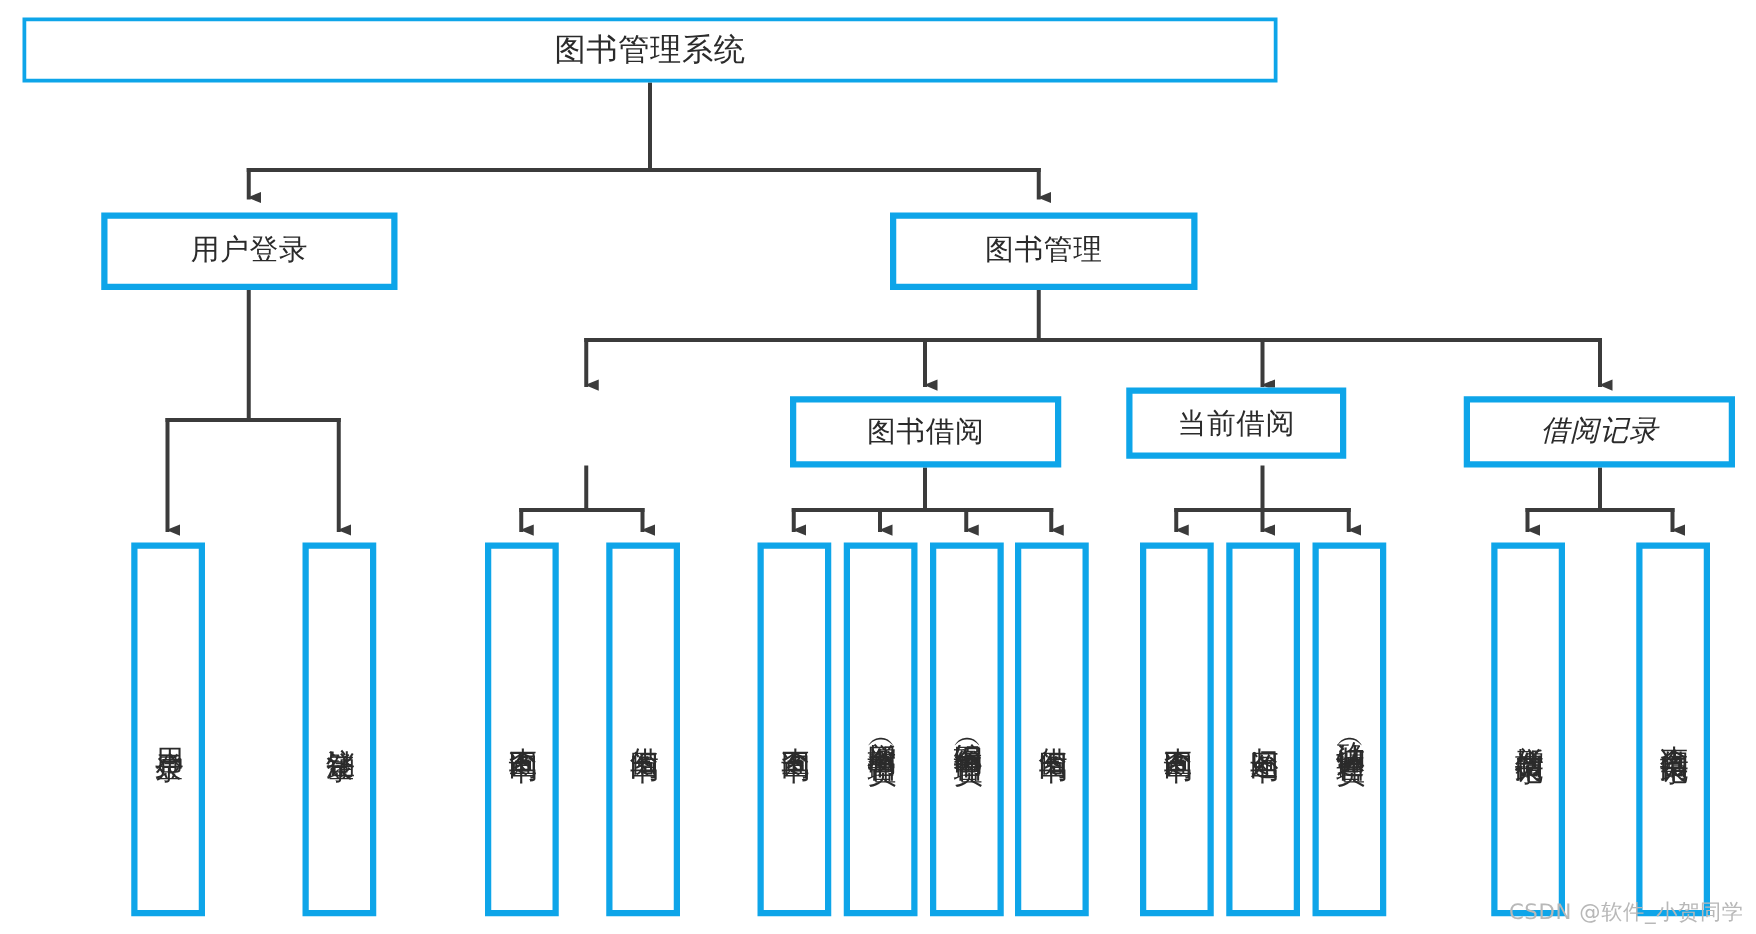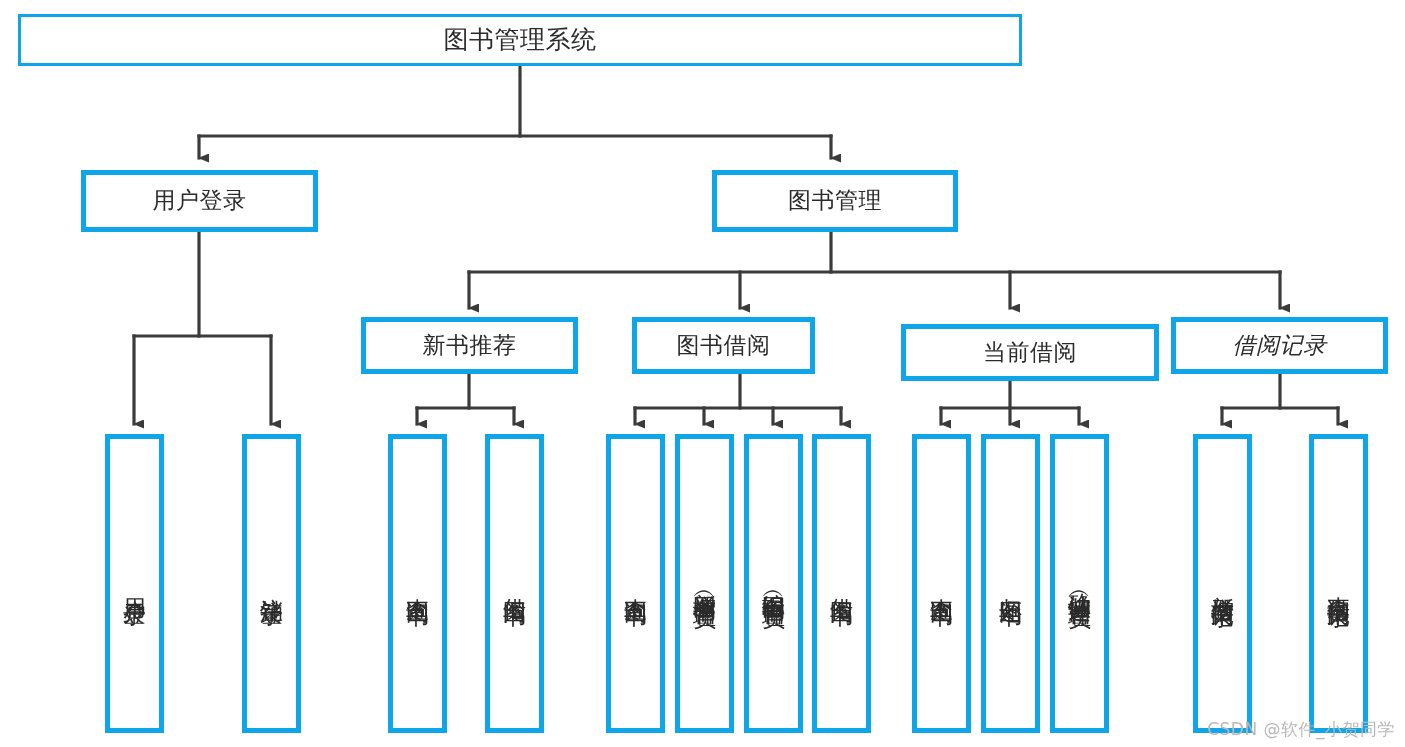--- a/index.html
+++ b/index.html
@@ -140,29 +140,26 @@
   </div>
 
   <div class="node horizontal" style="left:81px; top:170px; width:237px; height:62px;">
     <span class="node-label">用户登录</span>
   </div>
 
   <div class="node horizontal" style="left:712px; top:170px; width:246px; height:62px;">
     <span class="node-label">图书管理</span>
   </div>
 
-  <div class="node horizontal" style="left:361px; top:317px; width:217px; height:57px;">
-    <span class="node-label">新书推荐</span>
-  </div>
-
-  <div class="node horizontal" style="left:632px; top:317px; width:183px; height:57px;font-family:Liberation Serif, serif;">
+
+  <div class="node horizontal" style="left:632px; top:317px; width:217px; height:57px;font-family:Liberation Serif, serif;">
     <span class="node-label">图书借阅</span>
   </div>
 
-  <div class="node horizontal" style="left:901px; top:324px; width:258px; height:57px;font-family:Liberation Serif, serif;">
+  <div class="node horizontal" style="left:901px; top:310px; width:176px; height:57px;font-family:Liberation Serif, serif;">
     <span class="node-label">当前借阅</span>
   </div>
 
   <div class="node horizontal" style="left:1171px; top:317px; width:217px; height:57px;font-style:italic;">
     <span class="node-label">借阅记录</span>
   </div>
 
   <div class="node vertical" style="left:105px; top:434px; width:59px; height:299px;">
     <span class="node-label">用户登录</span>
   </div>

